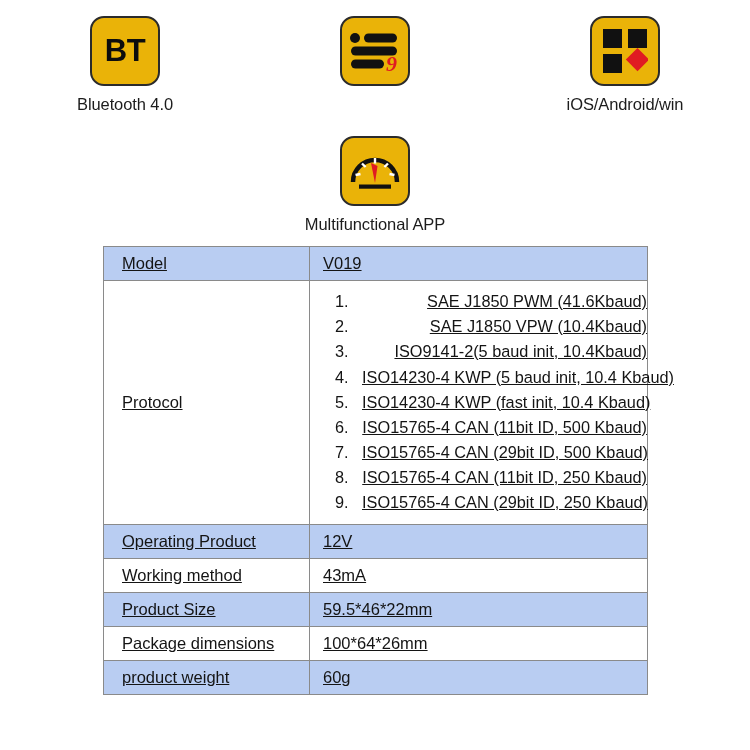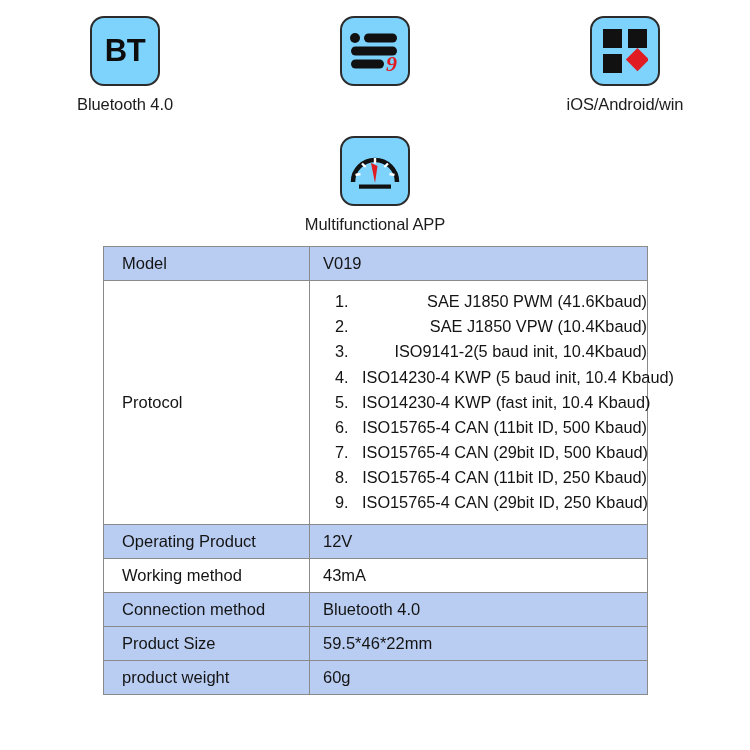--- a/index.html
+++ b/index.html
@@ -37,21 +37,21 @@
     flex-direction: column;
     align-items: center;
     justify-content: flex-start;
     padding-top: 16px;
   }
   .icon-box {
     width: 70px;
     height: 70px;
     border: 2px solid #2b2b2b;
     border-radius: 14px;
-    background: #7dd3fc;
+    background: #eab308;
     display: flex;
     align-items: center;
     justify-content: center;
     box-sizing: border-box;
   }
   .feature-label {
     margin-top: 9px;
     font-size: 16.5px;
     line-height: 1.1;
     color: #1c1c1c;
@@ -75,20 +75,21 @@
     border-collapse: collapse;
     table-layout: fixed;
     border: 1px solid #4a4a4a;
   }
   .spec-table td {
     border: 1px solid #8a8a8a;
     padding: 0;
     vertical-align: middle;
     font-size: 16.5px;
     color: #141414;
+    text-decoration: underline;
   }
   .spec-table td.key {
     width: 187px;
     padding: 7px 0 7px 18px;
   }
   .spec-table td.val {
     padding: 7px 0 7px 13px;
   }
   .spec-table tr.blue td {
     background: #b9cdf2;
@@ -202,31 +203,31 @@
     <tr class="blue">
       <td class="key">Operating Product</td>
       <td class="val">12V</td>
     </tr>
 
     <tr class="white">
       <td class="key">Working method</td>
       <td class="val">43mA</td>
     </tr>
 
-    <tr class="blue">
-      <td class="key">Connection method</td>
-      <td class="val">Bluetooth 4.0</td>
-    </tr>
 
 
     <tr class="blue">
       <td class="key">Product Size</td>
       <td class="val">59.5*46*22mm</td>
     </tr>
 
+    <tr class="white">
+      <td class="key">Package dimensions</td>
+      <td class="val">100*64*26mm</td>
+    </tr>
 
     <tr class="blue">
       <td class="key">product weight</td>
       <td class="val">60g</td>
     </tr>
 
   </tbody>
 </table>
 
 </body></html>

